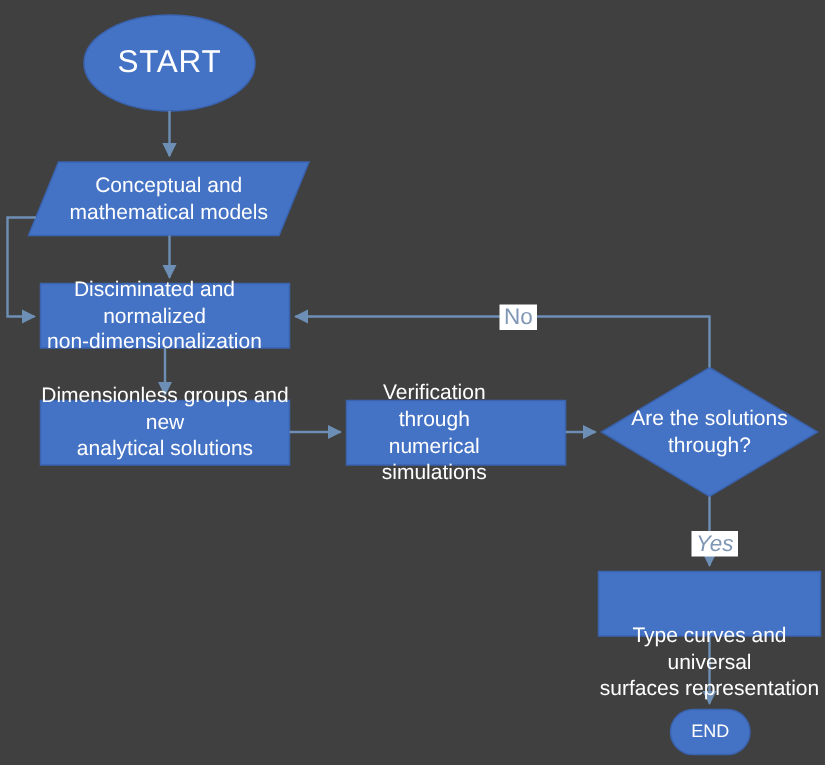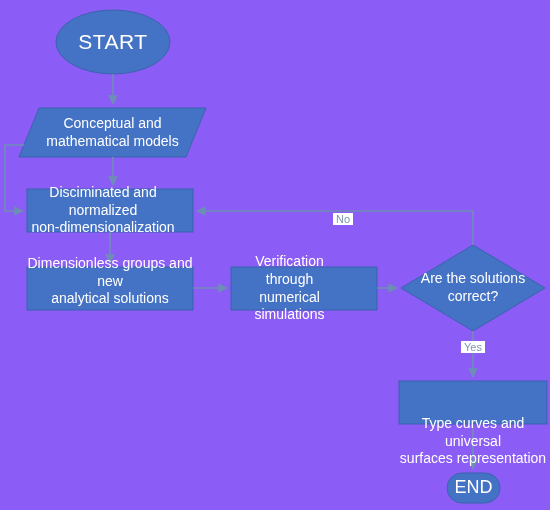--- a/index.html
+++ b/index.html
@@ -8,21 +8,21 @@
     padding: 0;
     background: #ffffff;
   }
   body {
     font-family: "Liberation Sans", sans-serif;
   }
   #canvas {
     position: relative;
     width: 550px;
     height: 510px;
-    background: #8b5cf6;
+    background: #404040;
     overflow: hidden;
   }
   #flow-svg {
     position: absolute;
     top: 0;
     left: 0;
     width: 550px;
     height: 510px;
   }
   .node-label {
@@ -39,26 +39,25 @@
   .terminal-label {
     font-size: 21px;
     letter-spacing: 0.5px;
   }
   .process-label {
     font-size: 14px;
   }
   .edge-label {
     position: absolute;
     color: #7f96b5;
-    font-size: 11px;
+    font-size: 15px;
     background: #ffffff;
     padding: 0 3px;
     text-align: left;
     pointer-events: none;
-    margin-top: 10px;
   }
 </style>
 </head>
 <body>
 
 <div id="canvas">
 
   <svg id="flow-svg" viewBox="0 0 550 510">
     <defs>
       <marker id="arrow" viewBox="0 0 10 10" refX="9" refY="5" markerWidth="6" markerHeight="6" orient="auto-start-reverse">
@@ -109,24 +108,24 @@
   <div class="node-label process-label" style="left:27px; top:189px; width:152px; height:43px;">Disciminated and normalized
 non-dimensionalization</div>
 
   <div class="node-label process-label" style="left:27px; top:267px; width:166px; height:29px;">Dimensionless groups and new
 analytical solutions</div>
 
   <div class="node-label process-label" style="left:231px; top:267px; width:117px; height:43px;">Verification through
 numerical simulations</div>
 
   <div class="node-label process-label" style="left:413px; top:266px; width:120px; height:44px;">Are the solutions
-correct?</div>
+through?</div>
 
   <div class="node-label process-label" style="left:399px; top:381px; width:148px; height:43px;margin-top:39px;">Type curves and universal
 surfaces representation</div>
 
-  <div class="node-label process-label" style="left:447px; top:473px; width:53px; height:30px; font-size:18px;">END</div>
+  <div class="node-label process-label" style="left:447px; top:473px; width:53px; height:30px; font-size:12px;">END</div>
 
   <div class="edge-label" style="left:333px; top:203px;">No</div>
 
-  <div class="edge-label" style="left:461px; top:331px;">Yes</div>
+  <div class="edge-label" style="left:461px; top:354px;font-style:italic;">Yes</div>
 
 </div>
 
 </body></html>

